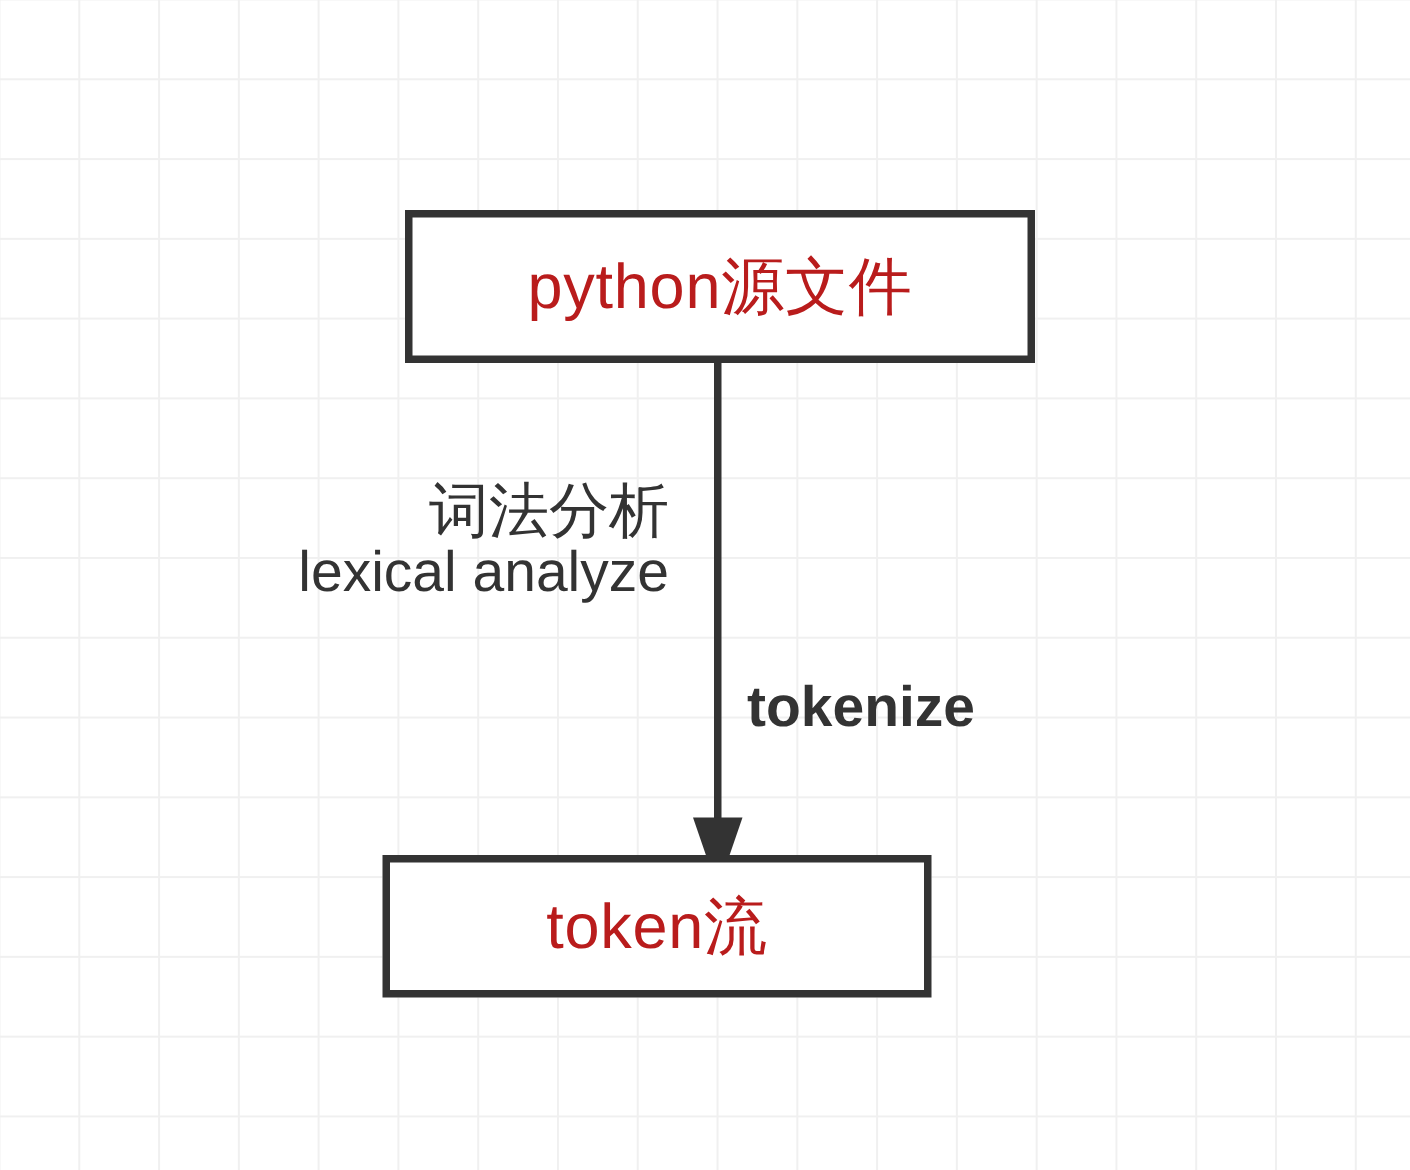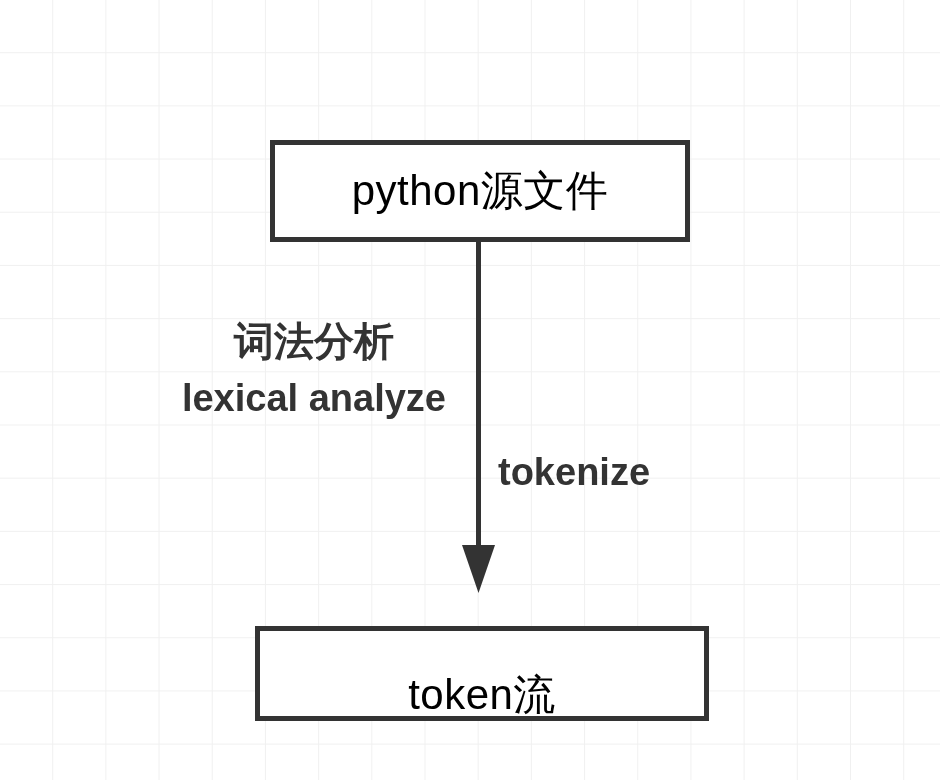--- a/index.html
+++ b/index.html
@@ -30,39 +30,38 @@
   .node {
     position: absolute;
     box-sizing: border-box;
     background: #ffffff;
     border: 5px solid #333333;
     display: flex;
     align-items: center;
     justify-content: center;
   }
   .node-label {
-    color: #000000;
+    color: #b91c1c;
     font-size: 42px;
     line-height: 1;
     white-space: nowrap;
     letter-spacing: 0.5px;
   }
 
   #node-source {
     left: 270px;
     top: 140px;
     width: 420px;
     height: 102px;
   }
   #node-tokens {
     left: 255px;
-    top: 626px;
-    width: 454px;
+    top: 570px;
+    width: 366px;
     height: 95px;
-    align-items: flex-end;
   }
 
   
   #edge-layer {
     position: absolute;
     left: 0;
     top: 0;
     width: 940px;
     height: 780px;
     overflow: visible;
@@ -72,32 +71,31 @@
   .edge-label {
     position: absolute;
     color: #333333;
     font-size: 38px;
     line-height: 1.06;
     white-space: nowrap;
   }
   #edge-label-left {
     right: 478px;
     top: 320px;
-    text-align: center;
+    text-align: right;
     padding-right: 16px;
-    font-weight: bold;
   }
   #edge-label-left .l1 {
     display: block;
     font-size: 40px;
   }
   #edge-label-left .l2 {
     display: block;
     font-size: 38px;
-    margin-top: 16px;
+    margin-top: 0;
   }
   #edge-label-right {
     left: 498px;
     top: 452px;
     font-size: 38px;
     font-weight: bold;
   }
 </style>
 </head>
 <body>

